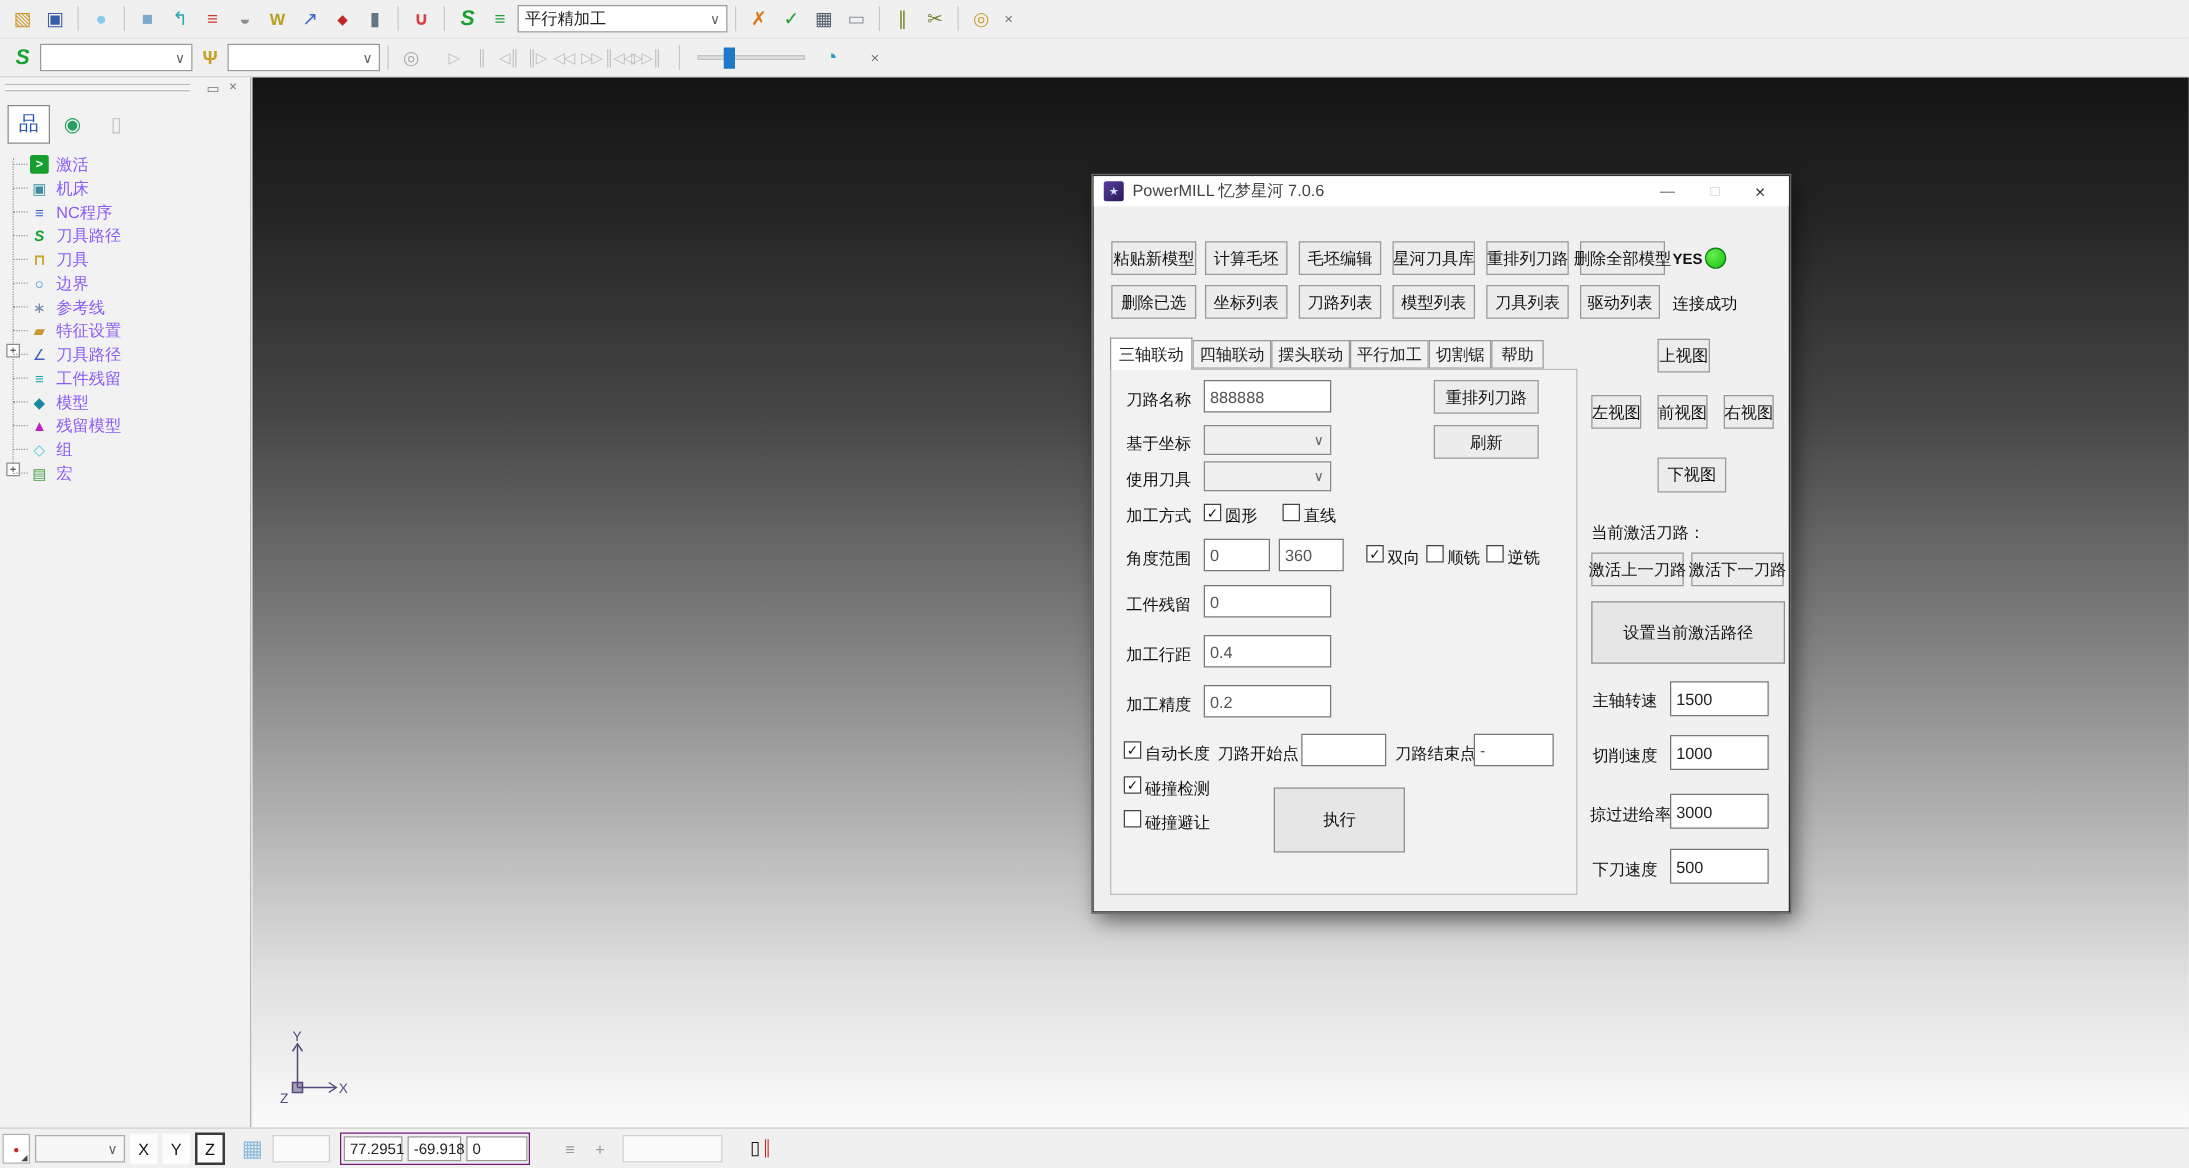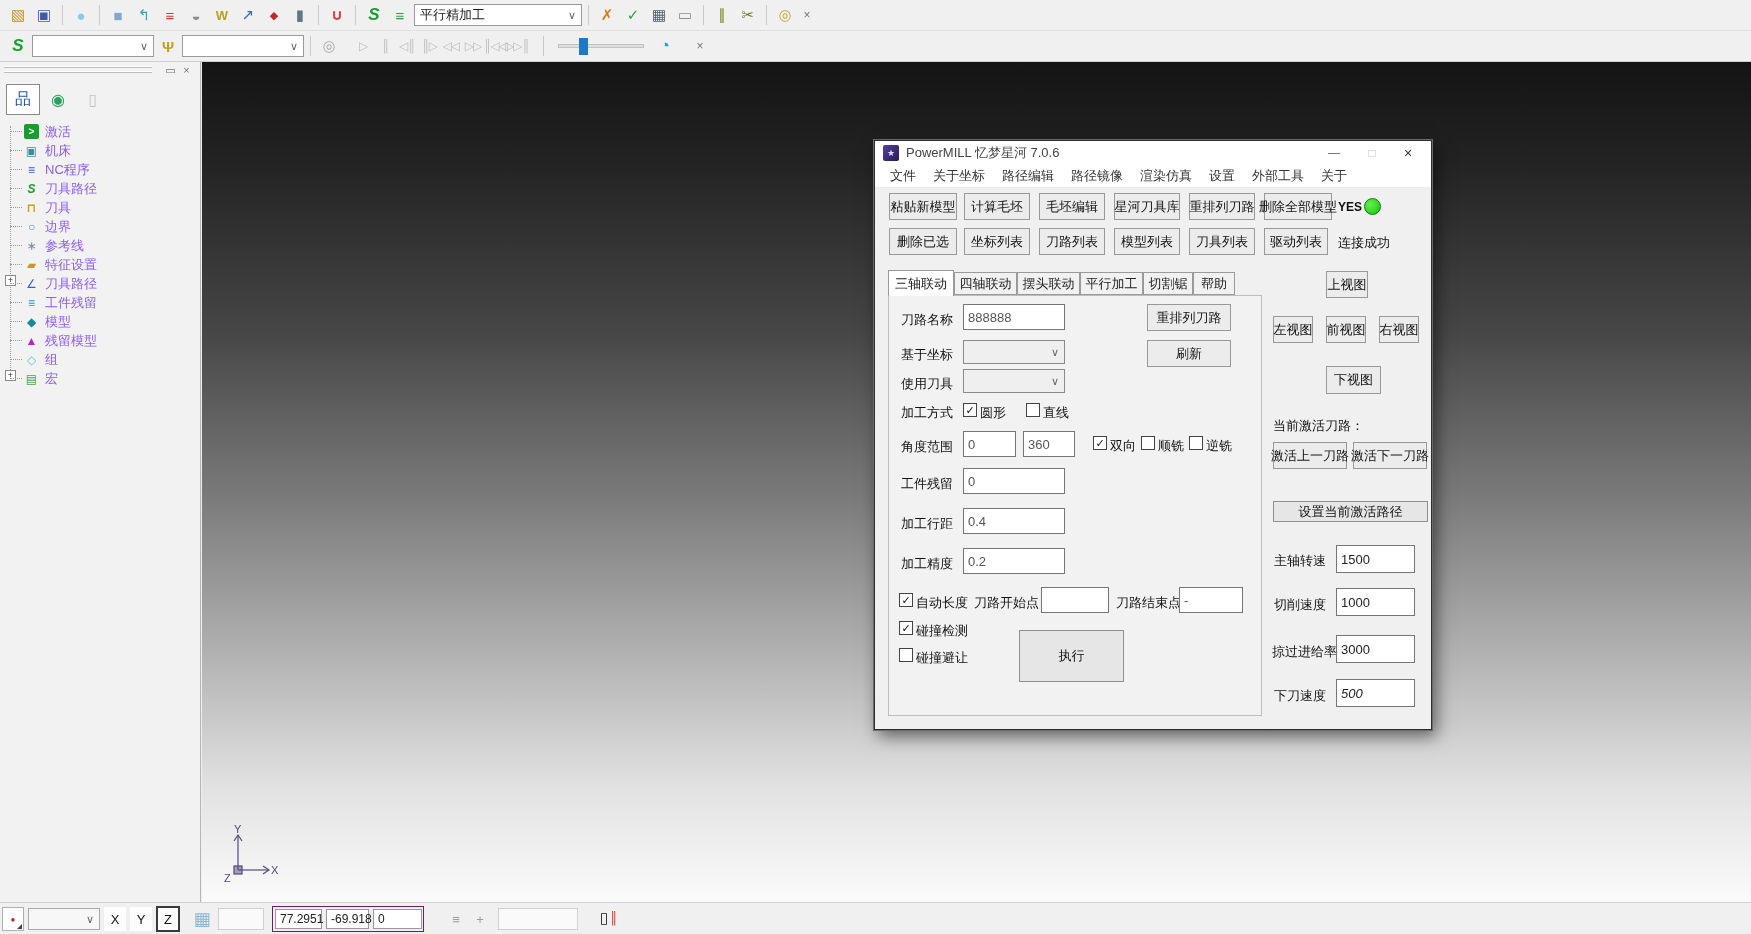--- a/index.html
+++ b/index.html
@@ -246,30 +246,20 @@
   <div id="dlgtitle">
     <span class="dlgico">
         <span>★</span>
       </span>
     <span class="dlgtxt">PowerMILL 忆梦星河  7.0.6</span>
   </div>
   <span class="wctl" style="right:82px;color:#666">—</span>
   <span class="wctl" style="right:44px;color:#c6c6c6">□</span>
   <span class="wctl" style="right:8px;color:#333;font-size:14px">×</span>
 
-  <div id="dlgmenu">
-    <span class="mitem">文件</span>
-    <span class="mitem">关于坐标</span>
-    <span class="mitem">路径编辑</span>
-    <span class="mitem">路径镜像</span>
-    <span class="mitem">渲染仿真</span>
-    <span class="mitem">设置</span>
-    <span class="mitem">外部工具</span>
-    <span class="mitem">关于</span>
-  </div>
 
   <div class="dbtn" style="left:14px;top:52px;width:68px;height:27px">粘贴新模型</div>
   <div class="dbtn" style="left:89px;top:52px;width:66px;height:27px">计算毛坯</div>
   <div class="dbtn" style="left:164px;top:52px;width:66px;height:27px">毛坯编辑</div>
   <div class="dbtn" style="left:239px;top:52px;width:66px;height:27px">星河刀具库</div>
   <div class="dbtn" style="left:314px;top:52px;width:66px;height:27px">重排列刀路</div>
   <div class="dbtn" style="left:389px;top:52px;width:68px;height:27px">删除全部模型</div>
   <span class="flabel magenta" style="left:463px;top:59px;font-size:12px">YES</span>
   <div class="grncir" style="left:489px;top:57px"></div>
 
@@ -364,30 +354,30 @@
 
   <div class="dbtn" style="left:451px;top:130px;width:42px;height:27px">上视图</div>
   <div class="dbtn" style="left:398px;top:175px;width:40px;height:27px">左视图</div>
   <div class="dbtn" style="left:451px;top:175px;width:40px;height:27px">前视图</div>
   <div class="dbtn" style="left:504px;top:175px;width:40px;height:27px">右视图</div>
   <div class="dbtn" style="left:451px;top:225px;width:55px;height:28px">下视图</div>
 
   <span class="flabel" style="left:398px;top:276px">当前激活刀路：</span>
   <div class="dbtn" style="left:398px;top:301px;width:74px;height:27px">激活上一刀路</div>
   <div class="dbtn" style="left:478px;top:301px;width:74px;height:27px">激活下一刀路</div>
-  <div class="dbtn bigbtn" style="left:398px;top:360px;width:155px;height:21px">设置当前激活路径</div>
+  <div class="dbtn bigbtn" style="left:398px;top:340px;width:155px;height:50px">设置当前激活路径</div>
 
   <span class="flabel" style="left:399px;top:411px">主轴转速</span>
   <input class="finput" style="left: 461px; top: 404px; width: 79px; height: 28px; color: rgb(34, 34, 34);" value="1500">
   <span class="flabel" style="left:399px;top:455px">切削速度</span>
   <input class="finput" style="left: 461px; top: 447px; width: 79px; height: 28px; color: rgb(34, 34, 34);" value="1000">
   <span class="flabel" style="left:397px;top:502px">掠过进给率</span>
   <input class="finput" style="left: 461px; top: 494px; width: 79px; height: 28px; color: rgb(34, 34, 34);" value="3000">
   <span class="flabel" style="left:399px;top:546px">下刀速度</span>
-  <input class="finput" style="left: 461px; top: 538px; width: 79px; height: 28px; color: rgb(34, 34, 34); font-style: italic;" value="500">
+  <input class="finput" style="left: 461px; top: 538px; width: 79px; height: 28px; color: rgb(34, 34, 34);" value="500">
 </div>
 
 <div id="statusbar">
   <div class="sfield" style="left:2px;top:4px;width:22px;height:24px;border-color:#b0b0b0;position:absolute;justify-content:center">
     <span style="color:#cc2222;font-size:8px">●</span>
     <span style="position:absolute;right:1px;bottom:1px;width:0;height:0;border-left:5px solid transparent;border-bottom:5px solid #444"></span>
   </div>
   <div class="combo" style="position:absolute;left:28px;top:5px;width:72px;height:22px;background:#f7f7f7;border-color:#aaa">
     <span></span>
     <span class="chev">∨</span>

